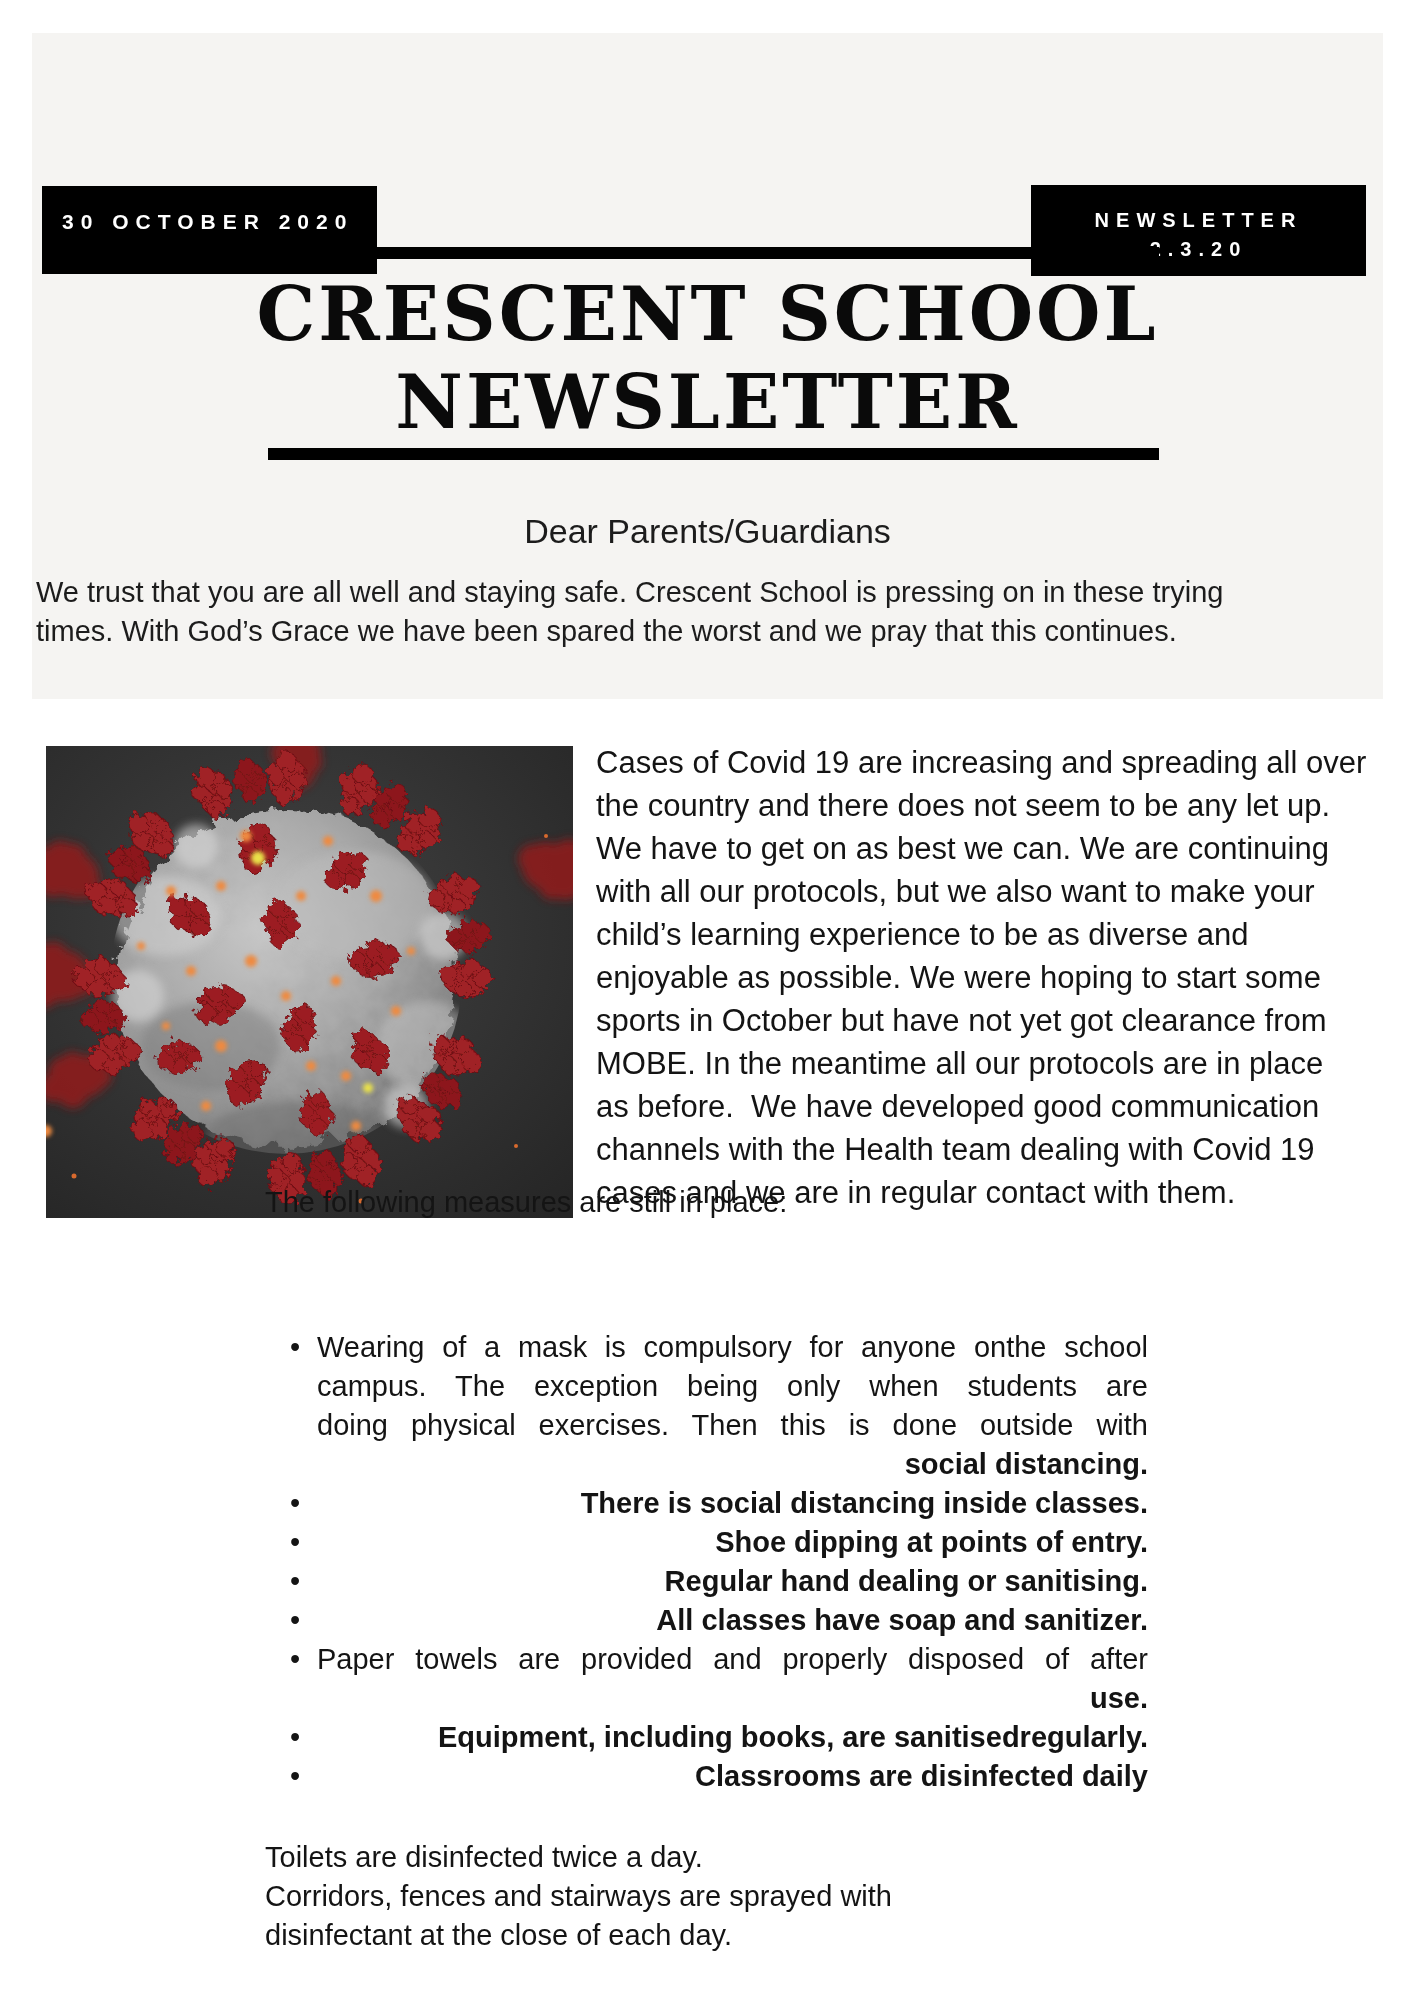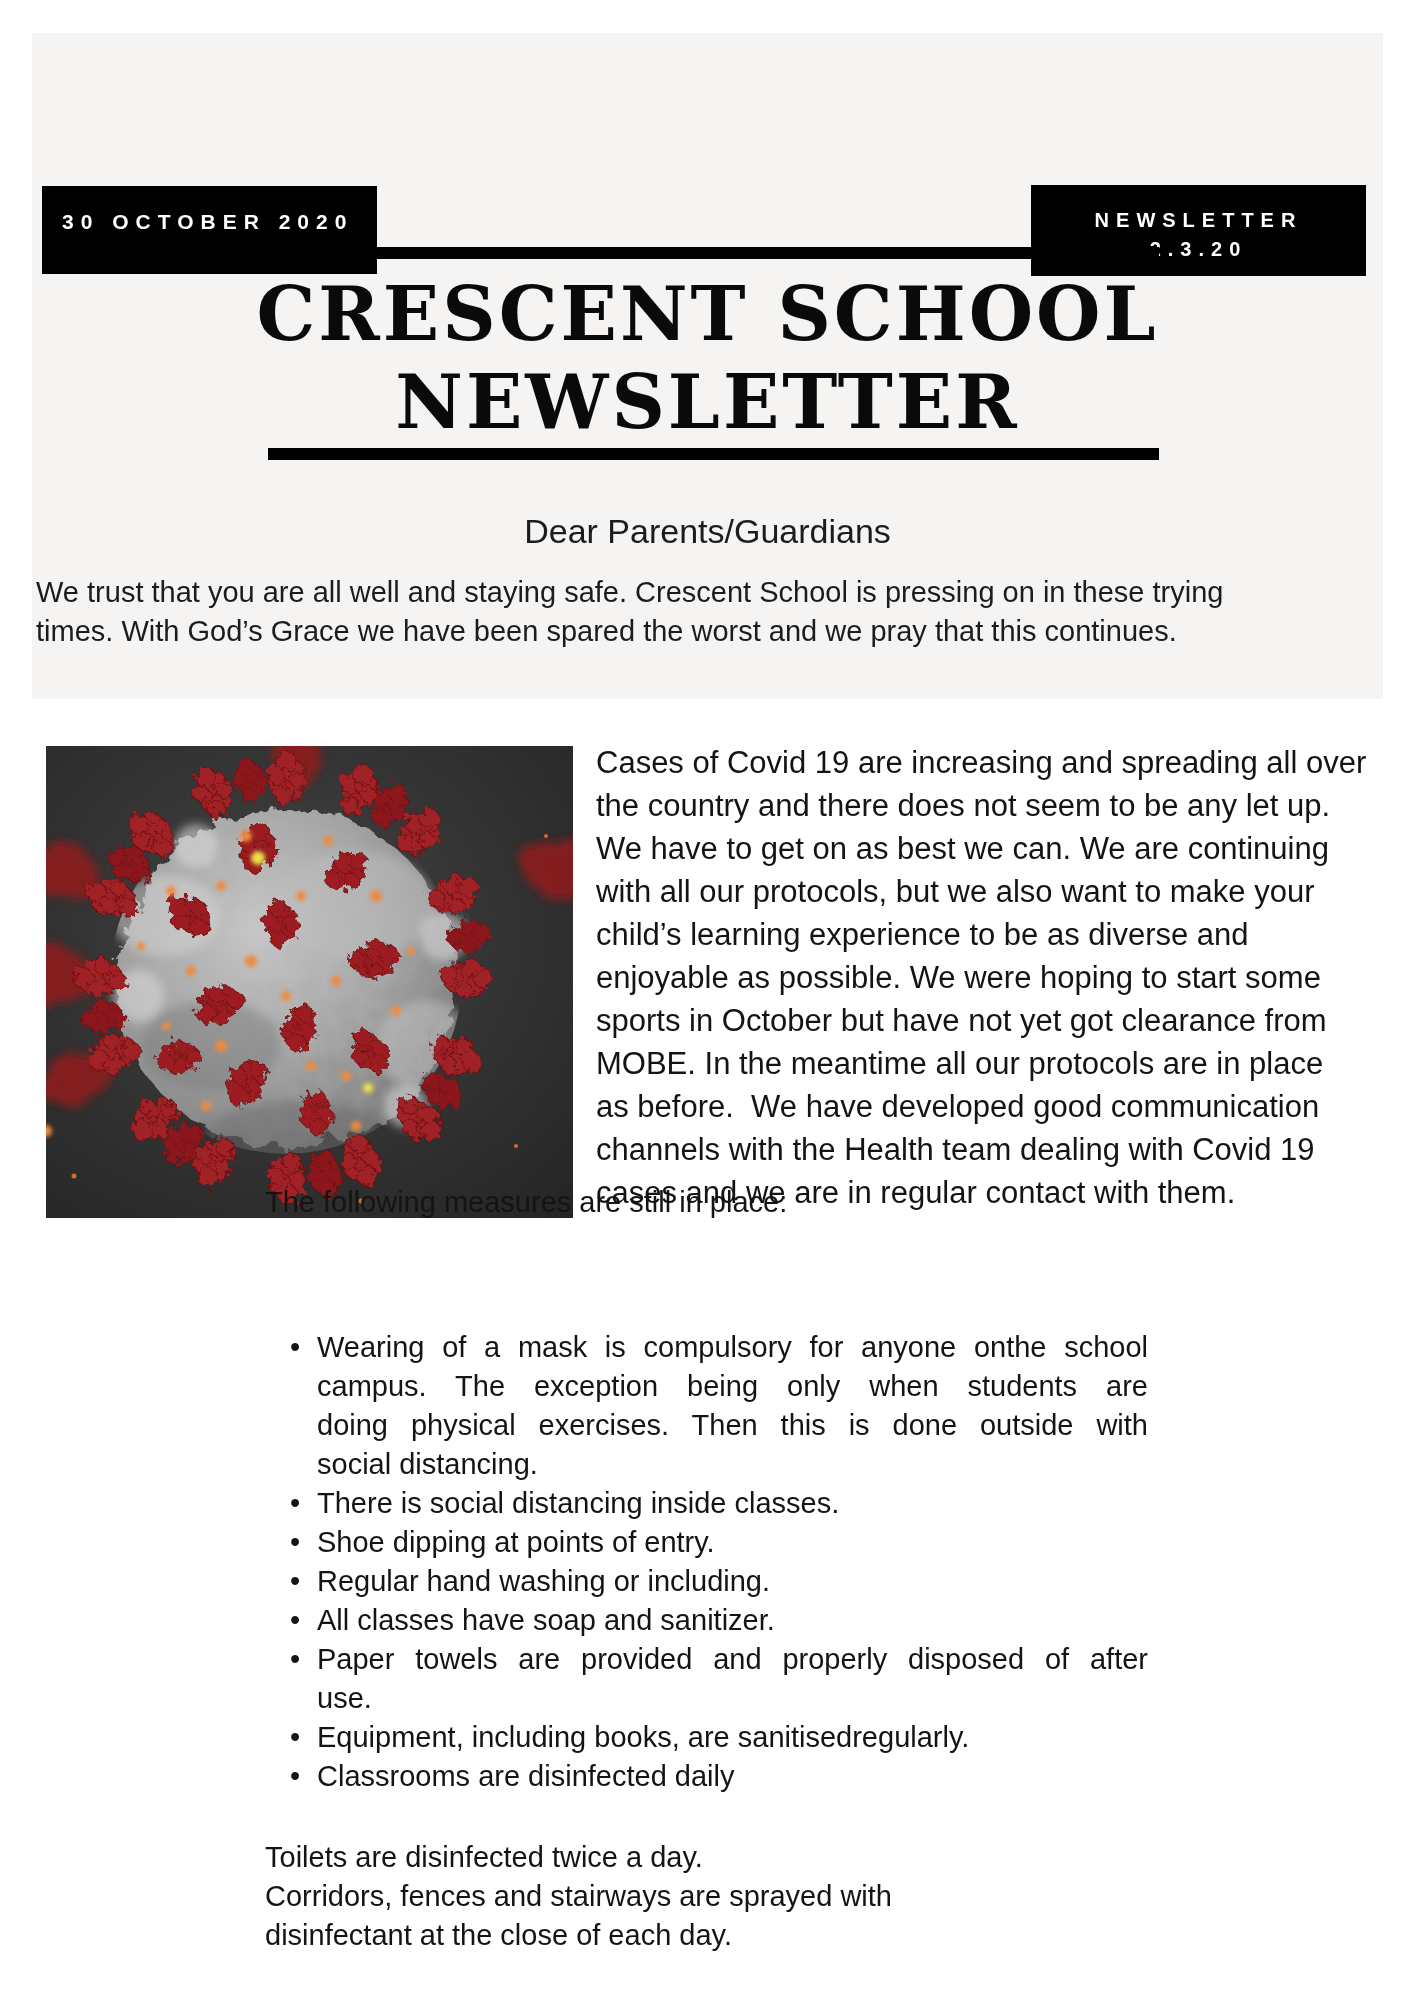--- a/index.html
+++ b/index.html
@@ -26,21 +26,21 @@
   .virus{position:absolute;left:46px;top:746px;width:527px;height:472px;}
   .covid-par{position:absolute;left:596px;top:741px;width:800px;font-size:31px;line-height:43px;
              color:#141414;white-space:pre-line;}
   
   .measures-heading{position:absolute;left:265px;top:1183px;width:900px;font-size:29px;line-height:39px;color:#141414;}
   .bullets{position:absolute;left:290px;top:1328px;width:860px;font-size:29px;line-height:39px;color:#141414;}
   .bullet{display:flex;}
   .dot{flex:0 0 27px;width:27px;}
   .btext{flex:0 0 831px;width:831px;}
   .jline{text-align:justify;text-align-last:justify;}
-  .lline{text-align:left;}
+  .lline{text-align:right;font-weight:bold;}
   .closing{position:absolute;left:265px;top:1838px;width:900px;font-size:29px;line-height:39px;
            color:#141414;white-space:pre-line;}
 </style>
 </head>
 <body>
 
 <div id="canvas">
 
   <div class="band">
 
@@ -252,21 +252,21 @@
     <div class="bullet">
       <span class="dot">•</span>
       <div class="btext">
           <div class="lline">Shoe dipping at points of entry.</div>
         </div>
     </div>
 
     <div class="bullet">
       <span class="dot">•</span>
       <div class="btext">
-          <div class="lline">Regular hand washing or including.</div>
+          <div class="lline">Regular hand dealing or sanitising.</div>
         </div>
     </div>
 
     <div class="bullet">
       <span class="dot">•</span>
       <div class="btext">
           <div class="lline">All classes have soap and sanitizer.</div>
         </div>
     </div>
 

